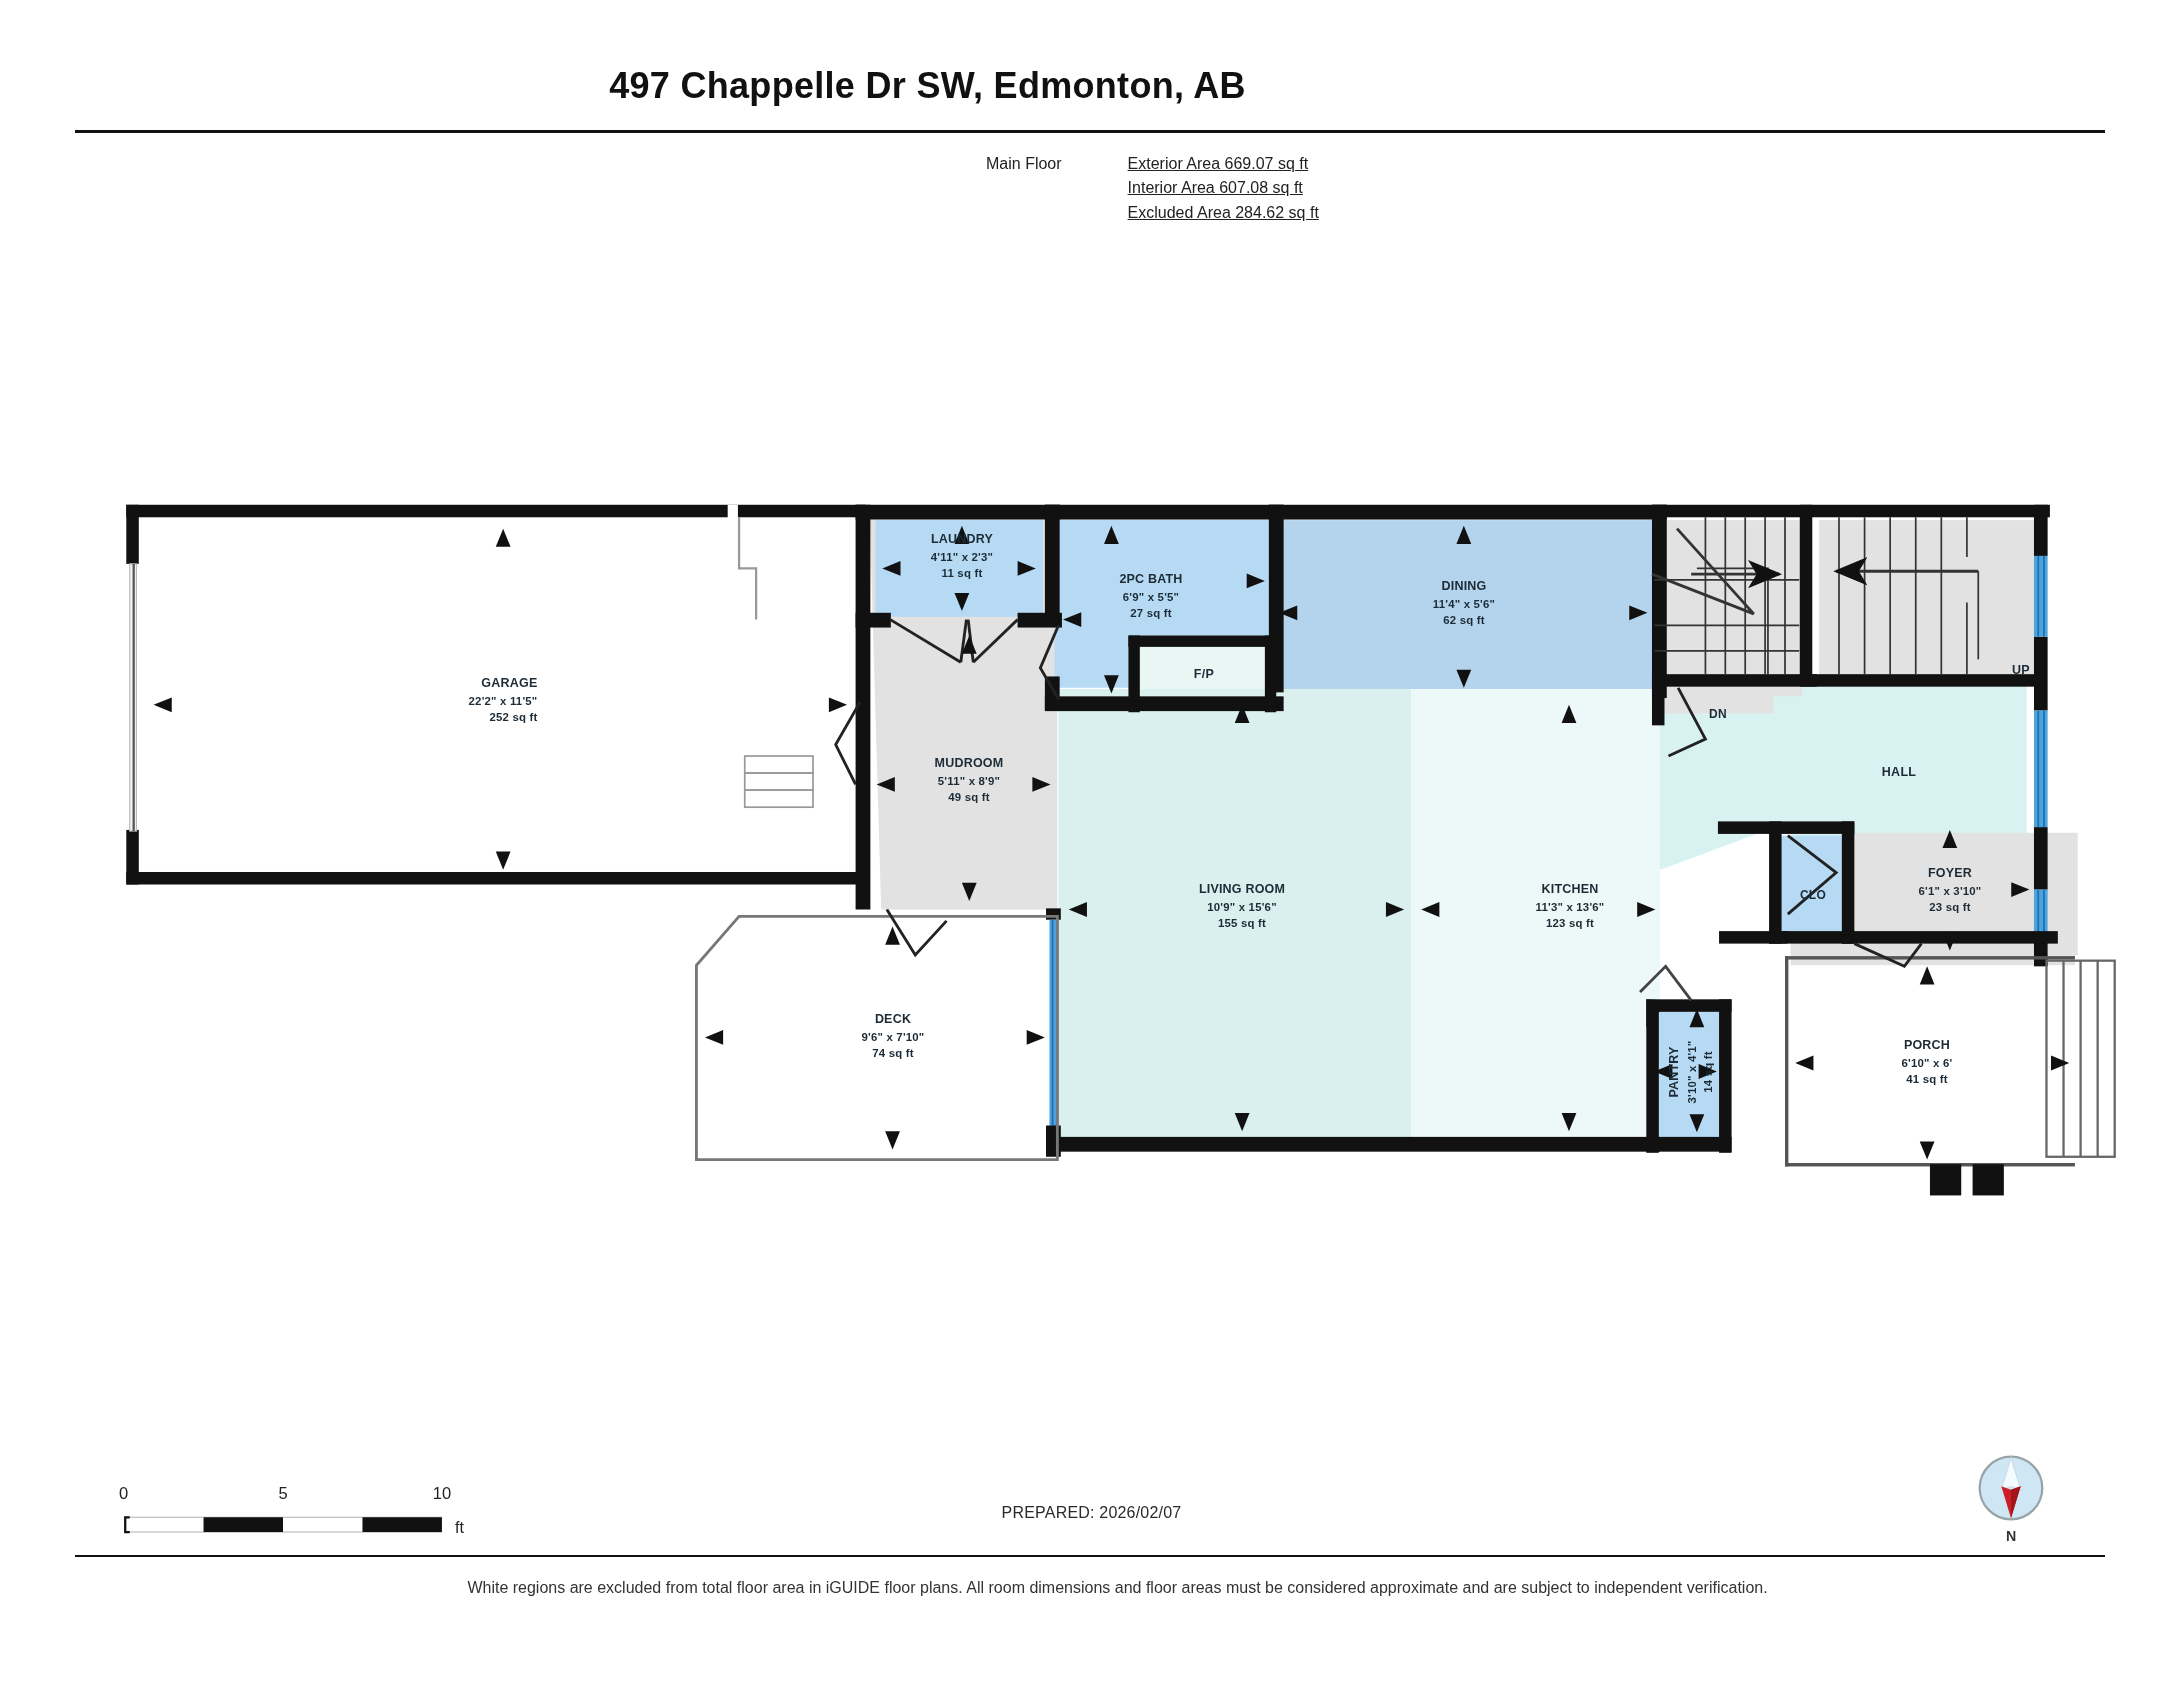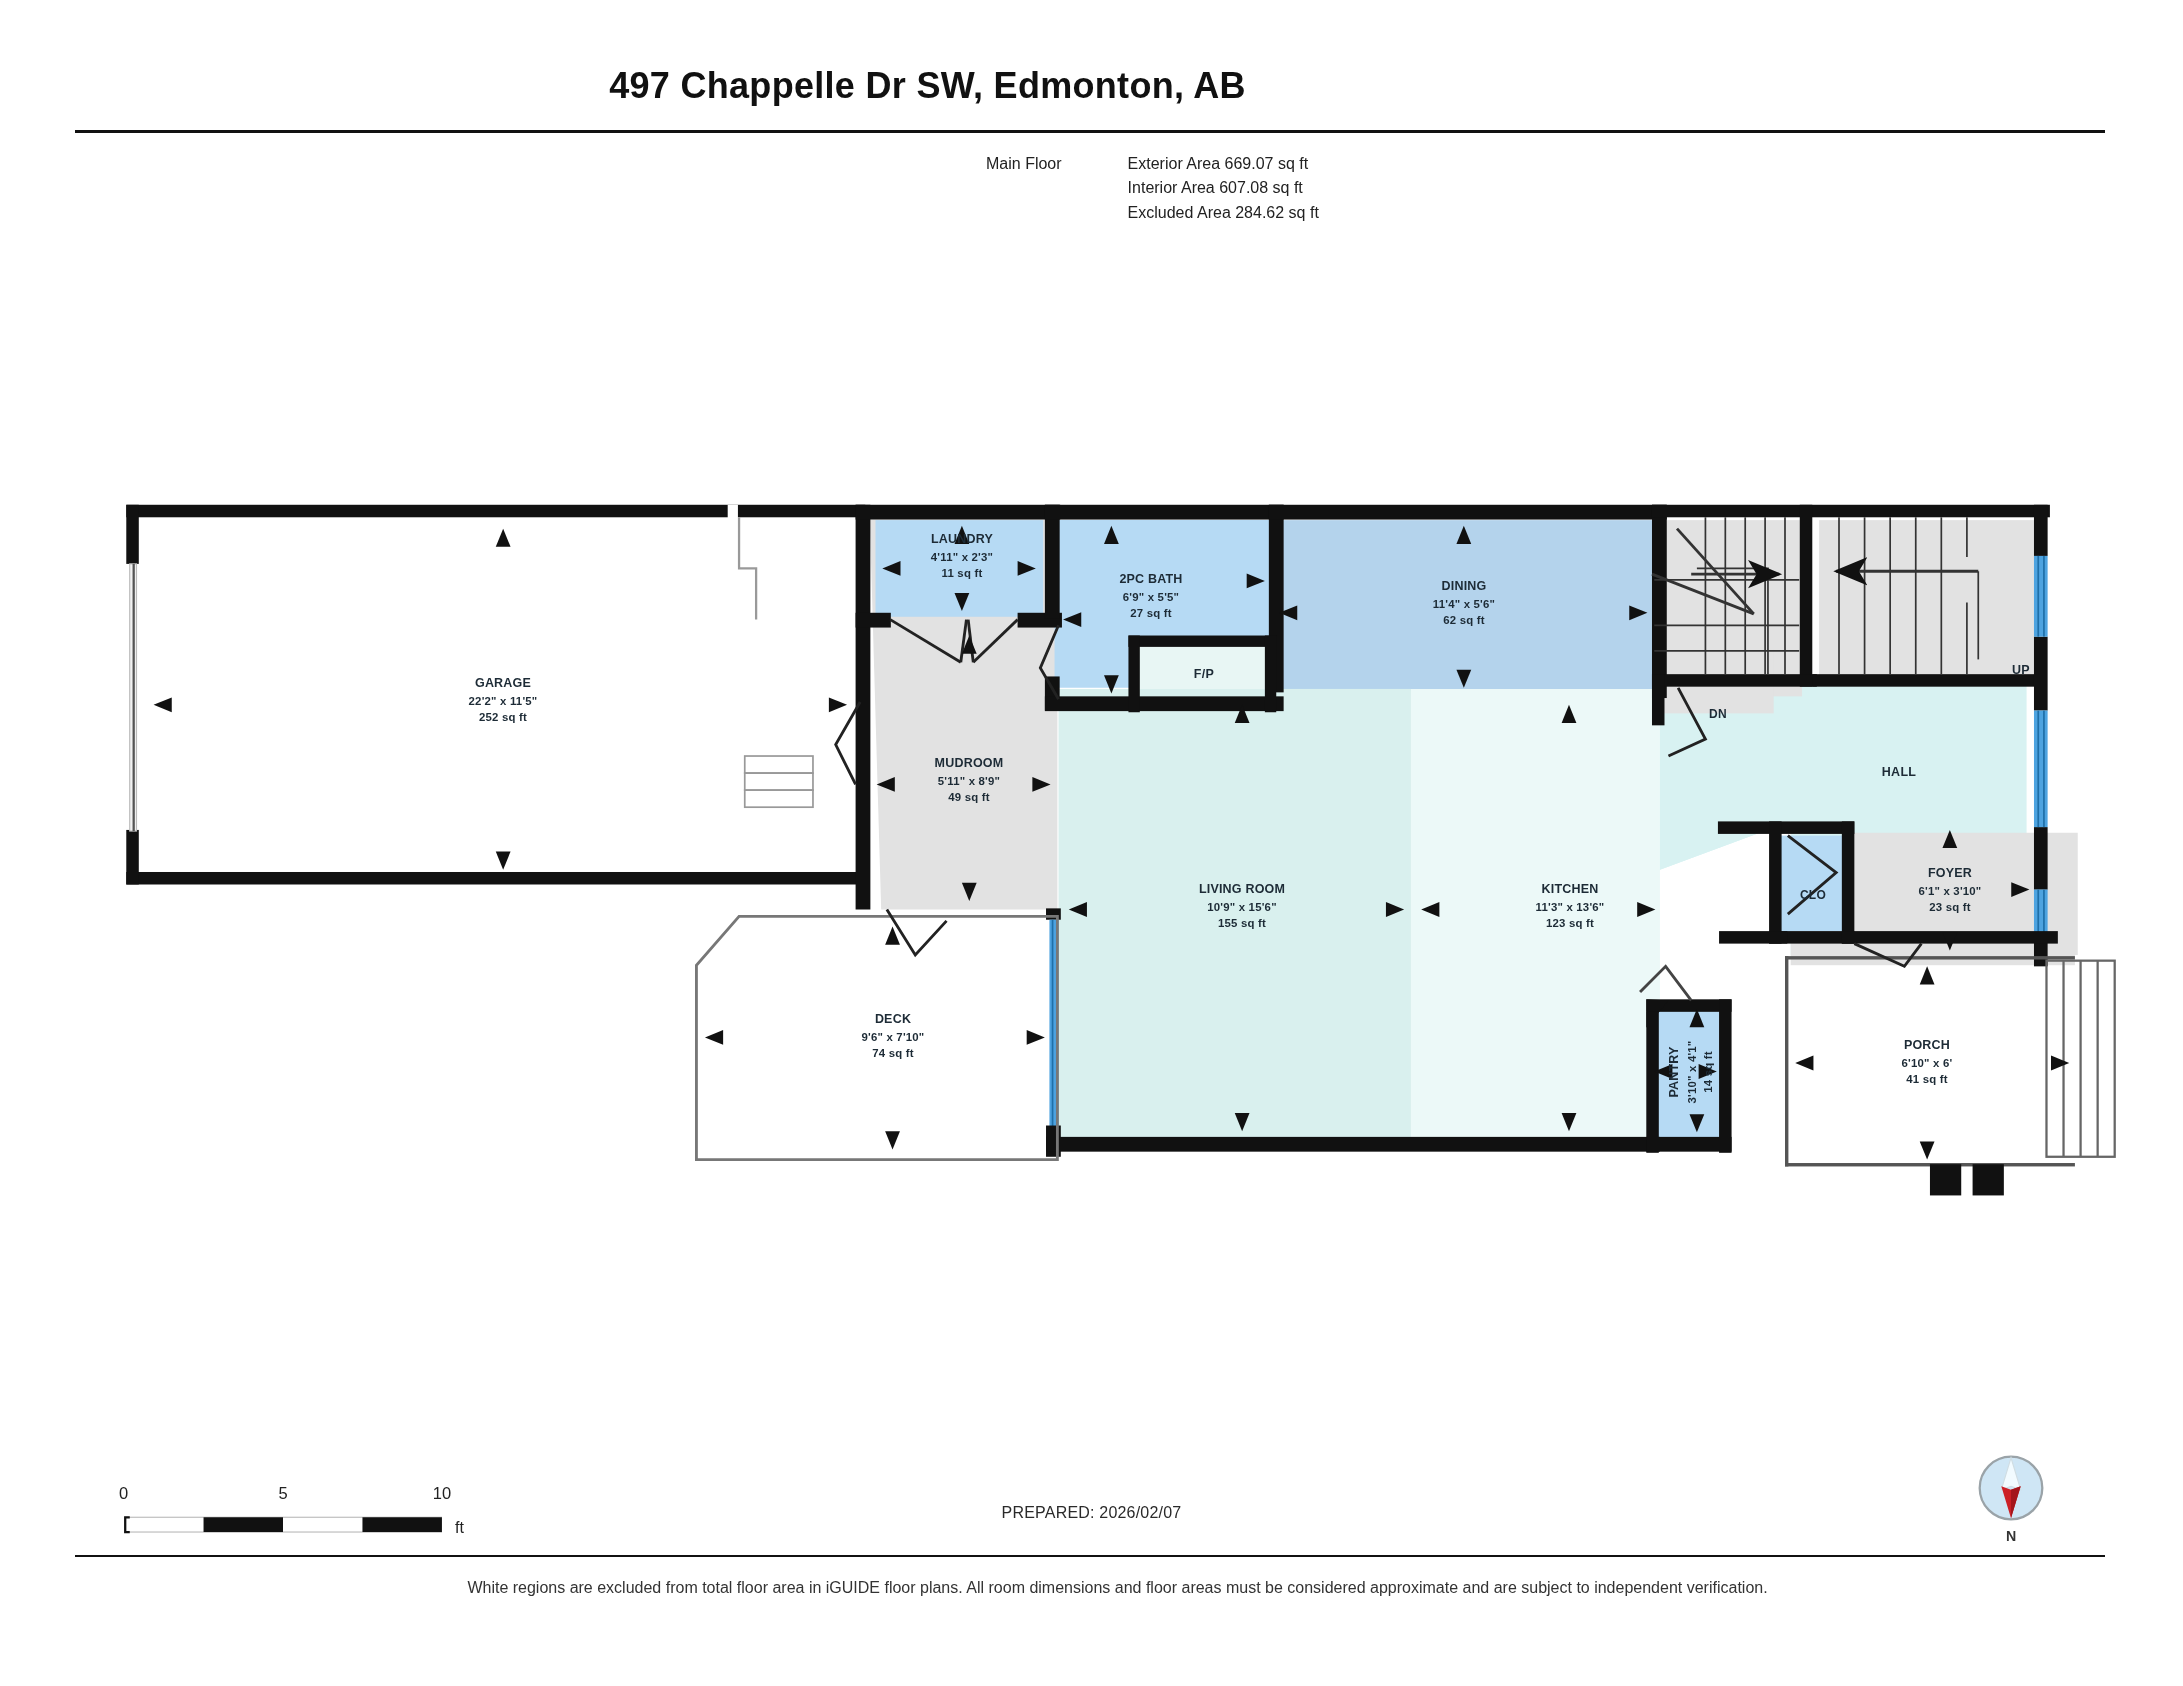--- a/index.html
+++ b/index.html
@@ -11,21 +11,21 @@
     font-size:36px;font-weight:bold;letter-spacing:0.3px;color:#111;
   }
   #title-rule{
     position:absolute;left:75px;top:130px;width:2030px;height:2.8px;background:#111;
   }
   #summary{
     position:absolute;left:986px;top:152px;font-size:16px;line-height:1.52;color:#222;
   }
   #summary .row{display:flex;}
   #summary .lbl{font-weight:normal;width:128px;padding-right:0px;}
-  #summary .val{padding-left:13.6px;}
+  #summary .val{padding-left:13.6px;text-decoration:underline;}
 
   
   #plan{position:absolute;left:0;top:0;width:2183px;height:1686px;pointer-events:none;}
   #plan svg{display:block;}
 
   
   .rlabel{
     position:absolute;text-align:center;font-size:12px;line-height:1.42;
     color:#1d2b36;font-weight:bold;letter-spacing:0.2px;white-space:nowrap;
     transform:translate(-50%,-50%);
@@ -296,21 +296,21 @@
     <polygon points="3020,1885 2988,1872 2988,1898"></polygon>
 
     <polygon points="3390,1700 3377,1732 3403,1732"></polygon>
     <polygon points="3390,2040 3377,2008 3403,2008"></polygon>
     <polygon points="3158,1870 3190,1857 3190,1883"></polygon>
     <polygon points="3640,1870 3608,1857 3608,1883"></polygon>
   </g>
 </svg>
 </div>
 
-<div class="rlabel" style="left:503px;top:700px;">
+<div class="rlabel" style="left:503px;top:700px;text-align:right;">
   <div class="nm">GARAGE</div>
   <div class="dm">22'2" x 11'5"</div>
   <div class="ar">252 sq ft</div>
 </div>
 
 <div class="rlabel small" style="left:962px;top:556px;">
   <div class="nm">LAUNDRY</div>
   <div class="dm">4'11" x 2'3"</div>
   <div class="ar">11 sq ft</div>
 </div>

